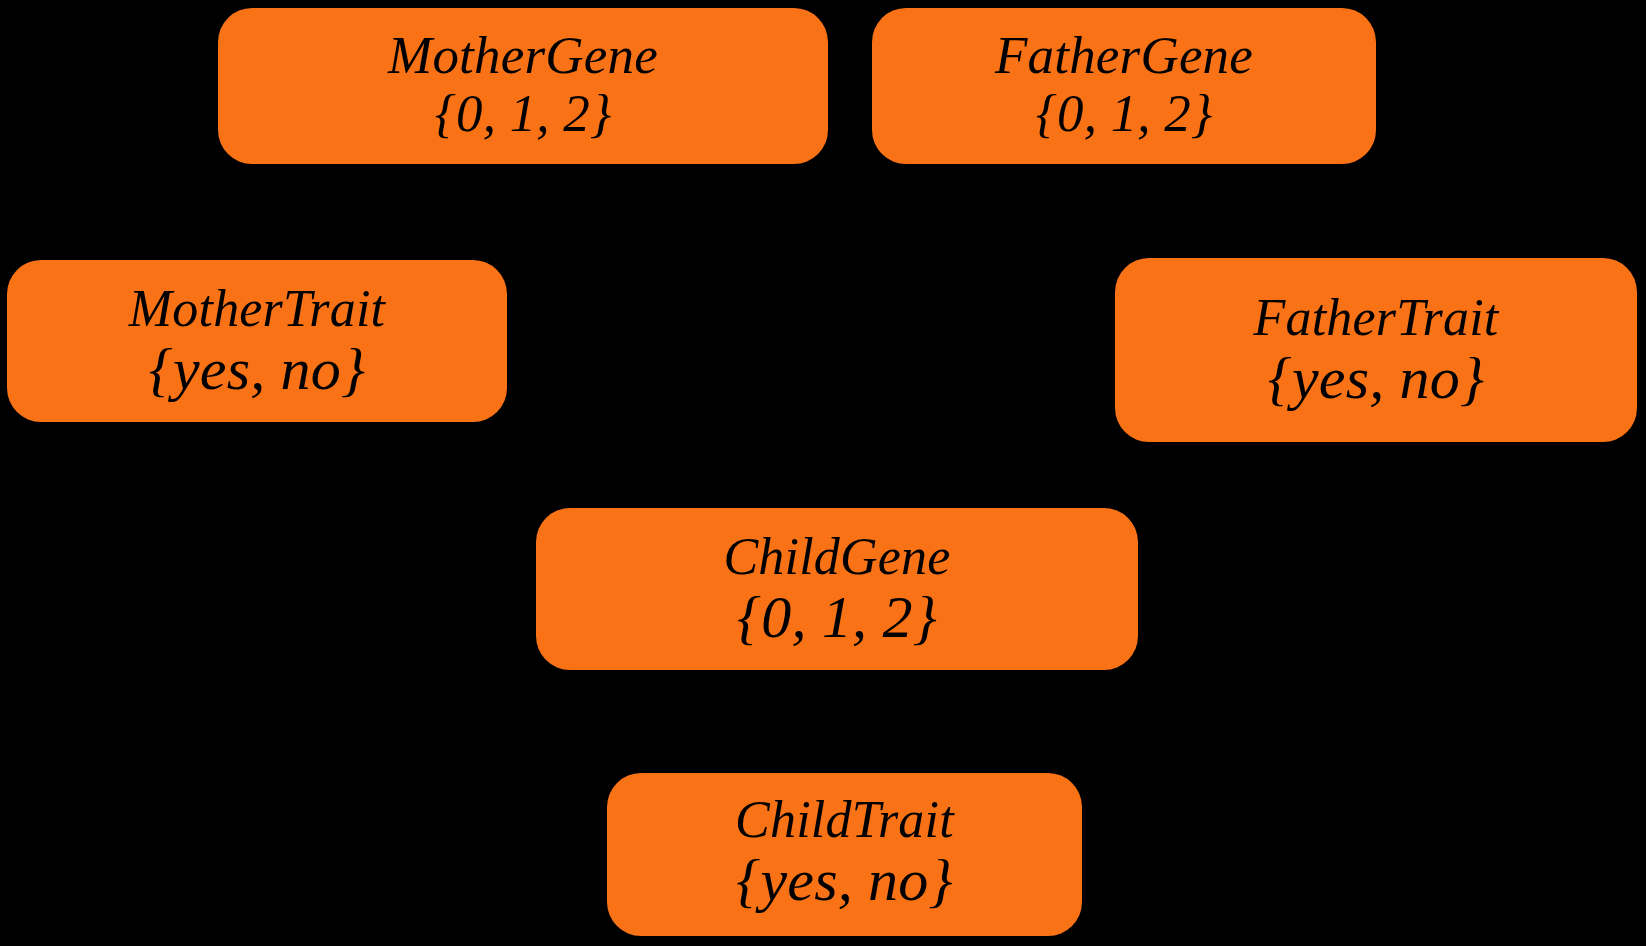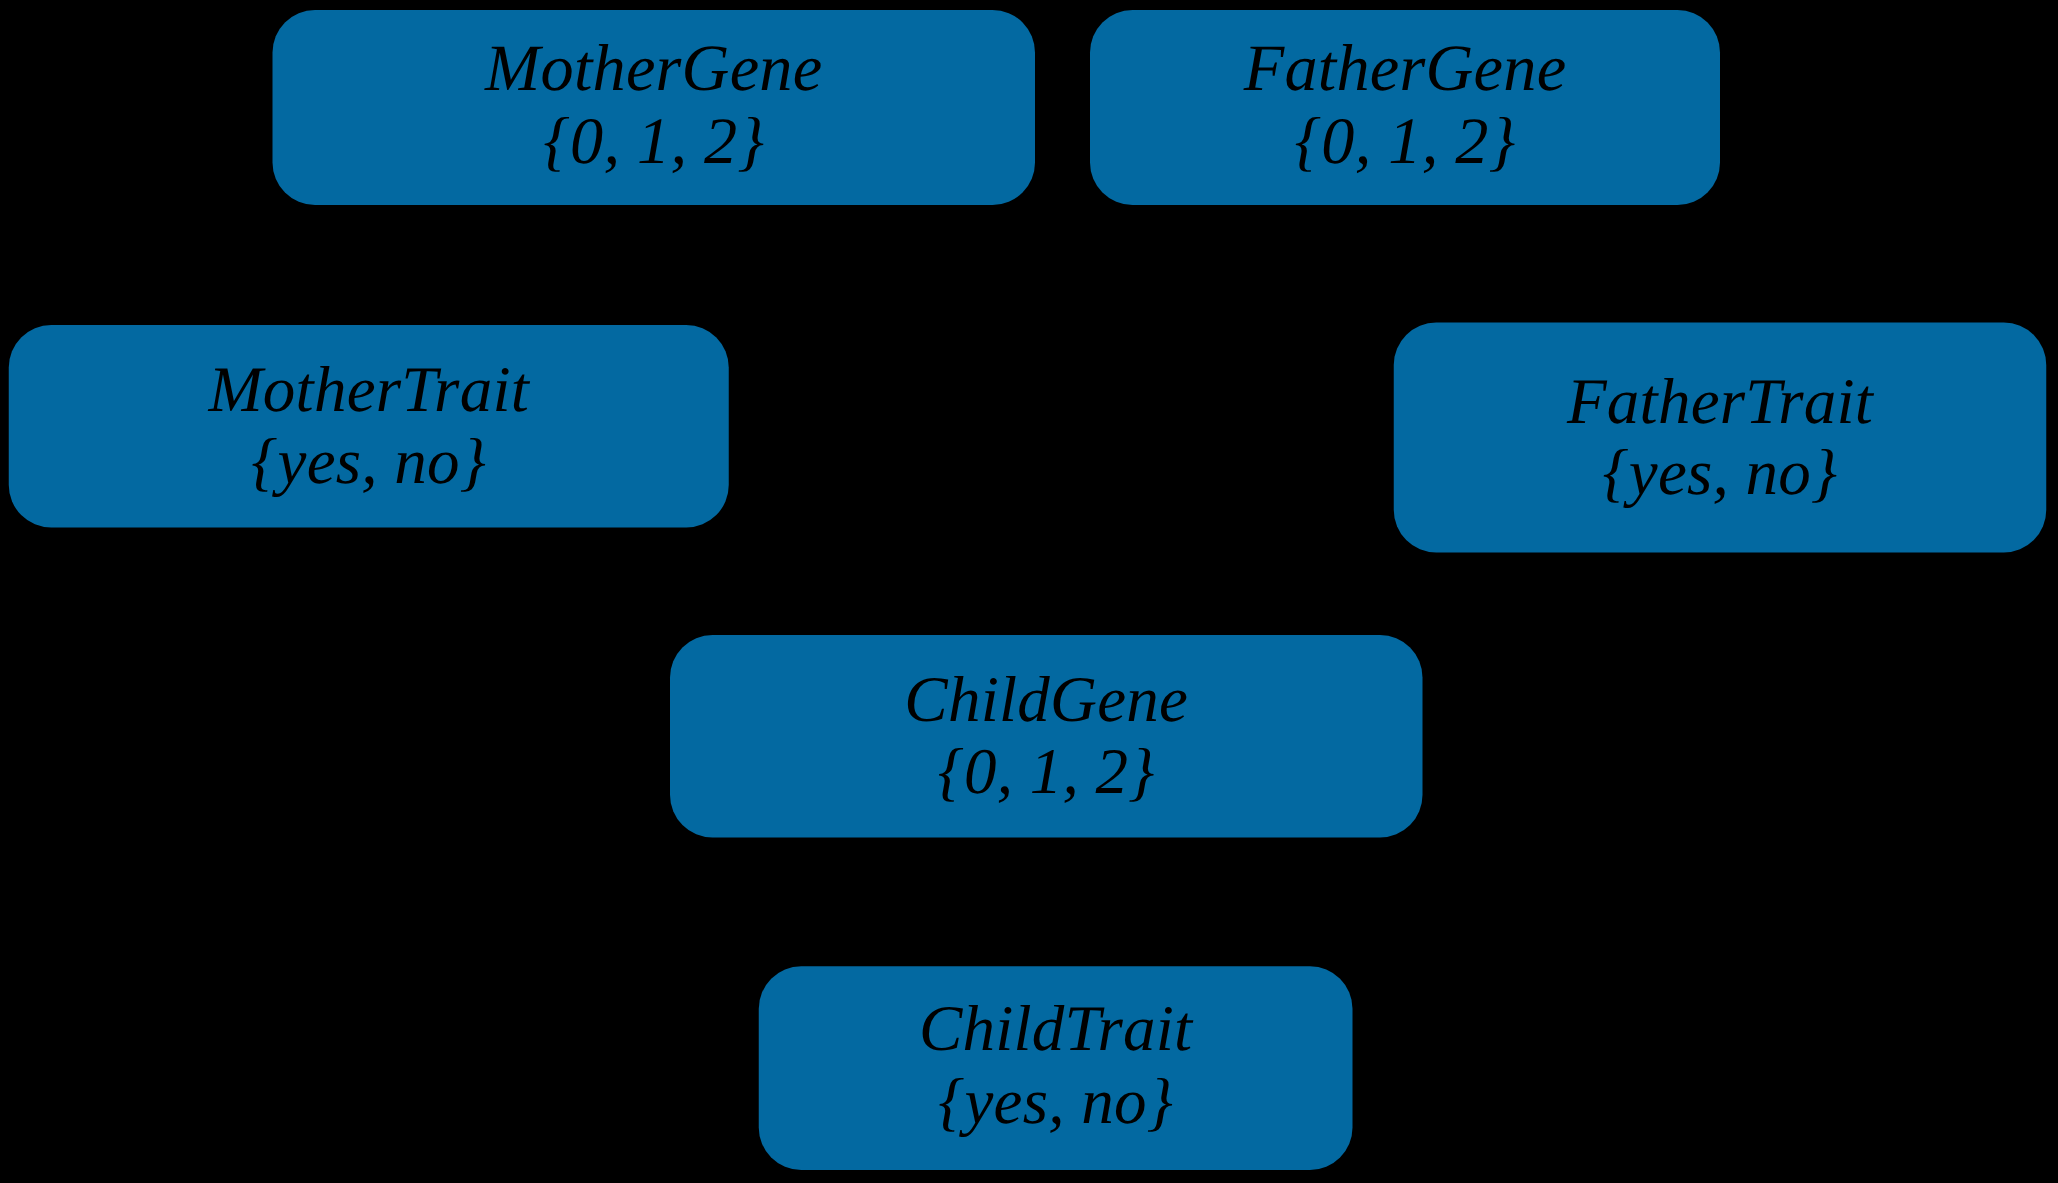--- a/index.html
+++ b/index.html
@@ -15,49 +15,49 @@
     font-family: "Liberation Serif", "DejaVu Serif", serif;
   }
   #canvas {
     position: relative;
     width: 1646px;
     height: 946px;
     background: #000000;
   }
   .node {
     position: absolute;
-    background: #0369a1;
+    background: #f97316;
     border-radius: 34px;
     display: flex;
     flex-direction: column;
     align-items: center;
     justify-content: center;
     box-sizing: border-box;
     color: #000000;
     text-align: center;
     line-height: 1.06;
     overflow: hidden;
   }
   .node-name {
     font-style: italic;
     font-size: 52px;
     letter-spacing: 0.2px;
     white-space: nowrap;
   }
   .node-domain {
     font-style: italic;
-    font-size: 52px;
+    font-size: 60px;
     letter-spacing: 0.2px;
     white-space: nowrap;
     margin-top: 2px;
   }
   
   #node-mother-gene  { left: 218px; top:   8px; width: 610px; height: 156px; }
   #node-father-gene  { left: 872px; top:   8px; width: 504px; height: 156px; }
-  #node-mother-trait { left:   7px; top: 260px; width: 576px; height: 162px; }
+  #node-mother-trait { left:   7px; top: 260px; width: 500px; height: 162px; }
   #node-father-trait { left:1115px; top: 258px; width: 522px; height: 184px; }
   #node-child-gene   { left: 536px; top: 508px; width: 602px; height: 162px; }
   #node-child-trait  { left: 607px; top: 773px; width: 475px; height: 163px; }
 
   #node-mother-gene .node-name,
   #node-mother-gene .node-domain,
   #node-father-gene .node-name,
   #node-father-gene .node-domain { font-size: 53px; }
 
   

